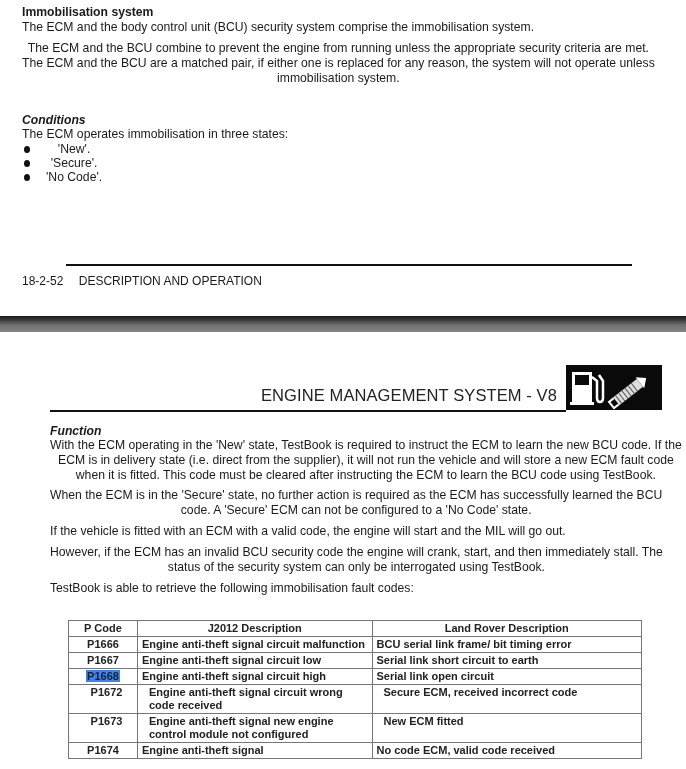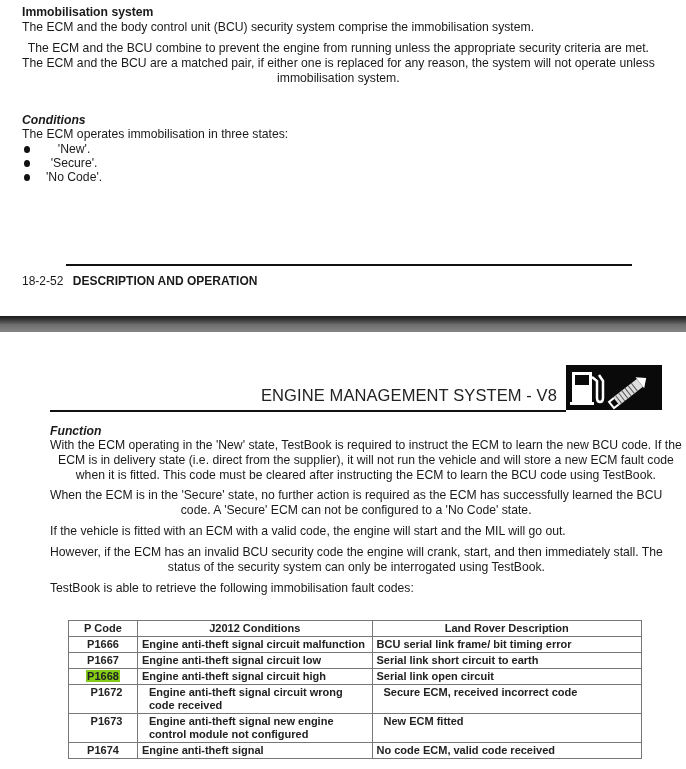--- a/index.html
+++ b/index.html
@@ -17,21 +17,21 @@
     background:linear-gradient(to bottom,#1a1a1a 0%,#3a3a3a 25%,#6e6e6e 55%,#858585 100%); }
   .header-title { position:absolute; left:261px; top:388px; font-size:16.5px; letter-spacing:0.1px; color:#222; }
   .header-rule { position:absolute; left:50px; top:410px; width:516px; height:2px; background:#111; }
   .header-icon { position:absolute; left:566px; top:365px; width:96px; height:45px; background:#0a0a0a; }
   table.fault { position:absolute; left:68px; top:620px; width:574px; border-collapse:collapse; font-size:11px; line-height:13px; color:#222; }
   table.fault th, table.fault td { border:1px solid #777; padding:1px 4px; vertical-align:top;font-weight:bold; }
   table.fault th { font-weight:bold; text-align:center; height:15px; }
   table.fault td.code { text-align:center; }
   table.fault tr.single td { height:16px; }
   table.fault tr.double td { height:29px;padding-left:11px; }
-  .hl { background:#84cc16; padding:0 1px; }
+  .hl { background:#3b82f6; padding:0 1px; }
 </style>
 </head>
 <body>
 
 <div>
   <div class="abs heading-b" style="left:22px; top:5px;">Immobilisation system</div>
   <p class="abs" style="left:22px; top:20px;">The ECM and the body control unit (BCU) security system comprise the immobilisation system.</p>
 
   <div class="abs" style="left:22px; top:41px;">
     <p>The ECM and the BCU combine to prevent the engine from running unless the appropriate security criteria are met.</p>
@@ -43,21 +43,21 @@
   <p class="abs" style="left:22px; top:127px;">The ECM operates immobilisation in three states:</p>
   <ul class="abs bullet-list" style="left:22px; top:142px;">
     <li>'New'.</li>
     <li>'Secure'.</li>
     <li>'No Code'.</li>
   </ul>
 
   <div class="footer-rule"></div>
   <div class="abs" style="left:22px; top:274px; font-size:12px;">
     <span>18-2-52</span>
-    <span style="margin-left:6px;font-weight:bold;">DESCRIPTION AND OPERATION</span>
+    <span style="margin-left:12px;">DESCRIPTION AND OPERATION</span>
   </div>
 </div>
 
 <div class="page-divider"></div>
 
 <div>
   <div class="header-title">ENGINE MANAGEMENT SYSTEM - V8</div>
   <div class="header-rule"></div>
   <div class="header-icon">
     <svg width="96" height="45" viewBox="0 0 96 45" style="position:absolute;left:0;top:0;">
@@ -100,21 +100,21 @@
 
   <table class="fault">
     <colgroup>
         <col style="width:69px">
         <col style="width:235px">
         <col style="width:270px">
       </colgroup>
     <thead>
       <tr>
         <th>P Code</th>
-        <th>J2012 Conditions</th>
+        <th>J2012 Description</th>
         <th>Land Rover Description</th>
       </tr>
     </thead>
     <tbody>
       <tr class="single">
         <td class="code">P1666</td>
         <td>Engine anti-theft signal circuit malfunction</td>
         <td>BCU serial link frame/ bit timing error</td>
       </tr>
       <tr class="single">

